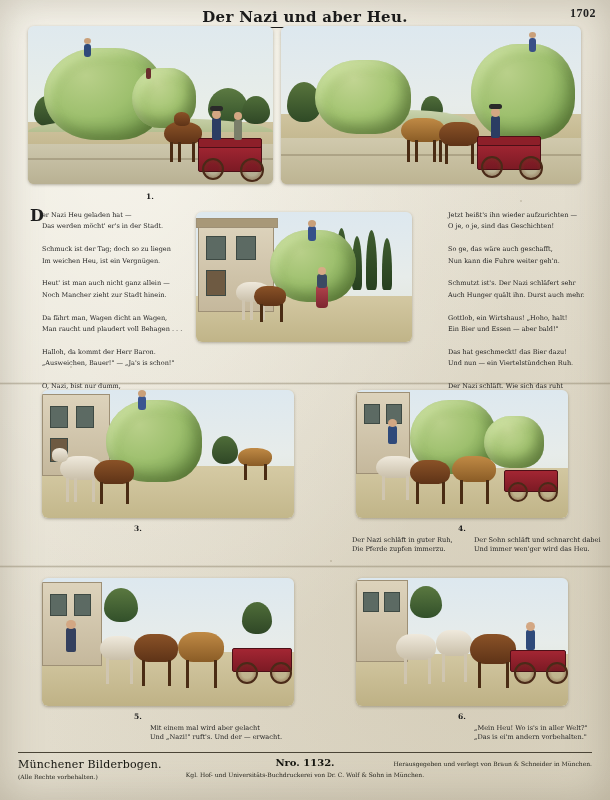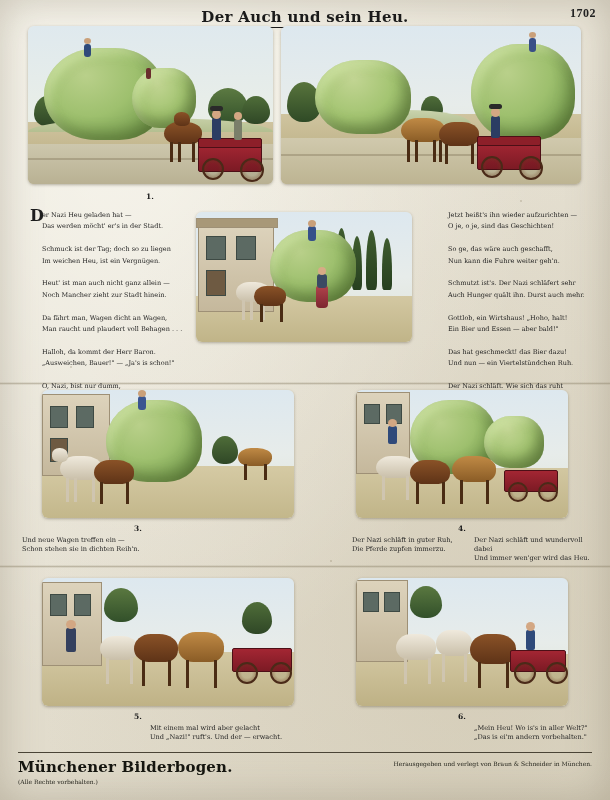--- a/index.html
+++ b/index.html
@@ -148,21 +148,21 @@
   }
   
   .rule {
     position:absolute; left:18px; right:18px;
     border-top:1px solid #4a4436;
   }
   .foot-left {
     position:absolute; left:18px;
     font-family:"DejaVu Serif", serif;
   }
-  .foot-left .fl1 { font-size:15px; font-weight:bold; color:#15150f; letter-spacing:0.2px; }
+  .foot-left .fl1 { font-size:11px; font-weight:normal; color:#15150f; letter-spacing:0.2px; }
   .foot-left .fl2 { font-size:6px; color:#25251d; margin-top:2px; }
   .foot-center {
     position:absolute; left:0; width:610px; text-align:center;
     font-family:"DejaVu Serif", serif;
   }
   .foot-center .fc1 { font-size:10px; font-weight:bold; color:#15150f; }
   .foot-center .fc2 { font-size:6px; color:#25251d; margin-top:3px; }
   .foot-right {
     position:absolute; right:18px; text-align:right;
     font-family:"DejaVu Serif", serif;
@@ -176,21 +176,21 @@
   .speck { position:absolute; background:rgba(110,95,65,0.25); border-radius:50%; }
 </style>
 </head>
 <body>
 
 <div class="page">
   <div class="edge-shadow"></div>
 
   <div class="pageno">1702</div>
   <div class="title">
-    <span class="u">Der Auch und sein Heu.</span>
+    <span class="u">Der Nazi und aber Heu.</span>
   </div>
 
   <div class="fold" style="top:382px;"></div>
   <div class="fold" style="top:565px;"></div>
 
   <div class="ill" style="left:28px; top:26px; width:245px; height:158px;">
     <div class="sky"></div>
     <div class="ground" style="height:62px;"></div>
     <div class="road" style="height:40px;"></div>
 
@@ -374,27 +374,25 @@
     <div class="leg" style="left:86px; top:92px; height:22px;"></div>
     <div class="horse tan" style="left:96px; top:66px; width:44px; height:26px;"></div>
     <div class="leg" style="left:104px; top:90px; height:24px;"></div>
     <div class="leg" style="left:130px; top:90px; height:24px;"></div>
     <div class="cart" style="left:148px; top:80px; width:52px; height:20px;"></div>
     <div class="wheel" style="left:152px; top:92px; width:16px; height:16px;"></div>
     <div class="wheel" style="left:182px; top:92px; width:16px; height:16px;"></div>
   </div>
 
   <div class="capnum" style="left:108px; top:524px; width:60px;">3.</div>
-  <div class="cap" style="left:22px; top:536px; width:118px;">Und neue Wagen treffen ein —
-Schon stehen sie in dichten Reih'n.</div>
 
   <div class="capnum" style="left:432px; top:524px; width:60px;">4.</div>
   <div class="cap" style="left:352px; top:536px; width:120px;">Der Nazi schläft in guter Ruh,
 Die Pferde zupfen immerzu.</div>
-  <div class="cap" style="left:474px; top:536px; width:128px;">Der Nazi schläft und wundervoll dabei
+  <div class="cap" style="left:474px; top:536px; width:128px;">Der Sohn schläft und schnarcht dabei
 Und immer wen'ger wird das Heu.</div>
 
   <div class="ill" style="left:42px; top:578px; width:252px; height:128px;">
     <div class="sky2"></div>
     <div class="ground" style="height:54px; background:linear-gradient(#d3c8a2,#bfb286);"></div>
     <div class="bldg" style="left:0px; top:4px; width:58px; height:82px;"></div>
     <div class="win" style="left:8px; top:16px; width:15px; height:20px;"></div>
     <div class="win" style="left:32px; top:16px; width:15px; height:20px;"></div>
     <div class="tree" style="left:62px; top:10px; width:34px; height:34px; background:linear-gradient(#5a7840,#32502a);"></div>
     <div class="tree" style="left:200px; top:24px; width:30px; height:32px;"></div>
@@ -446,19 +444,23 @@
   <div class="cap" style="left:474px; top:724px; width:130px;">„Mein Heu! Wo is's in aller Welt?"
 „Das is ei'm andern vorbehalten."</div>
 
   <div class="rule" style="top:752px;"></div>
 
   <div class="foot-left" style="top:758px;">
     <div class="fl1">Münchener Bilderbogen.</div>
     <div class="fl2">(Alle Rechte vorbehalten.)</div>
   </div>
 
+  <div class="foot-center" style="top:757px;">
+    <div class="fc1">Nro. 1132.</div>
+    <div class="fc2">Kgl. Hof- und Universitäts-Buchdruckerei von Dr. C. Wolf &amp; Sohn in München.</div>
+  </div>
 
   <div class="foot-right" style="top:760px;">Herausgegeben und verlegt von Braun &amp; Schneider in München.</div>
 
   <div class="speck" style="left:70px; top:366px; width:2px; height:2px;"></div>
   <div class="speck" style="left:330px; top:560px; width:2px; height:2px;"></div>
   <div class="speck" style="left:520px; top:200px; width:2px; height:2px;"></div>
 </div>
 
 </body></html>

